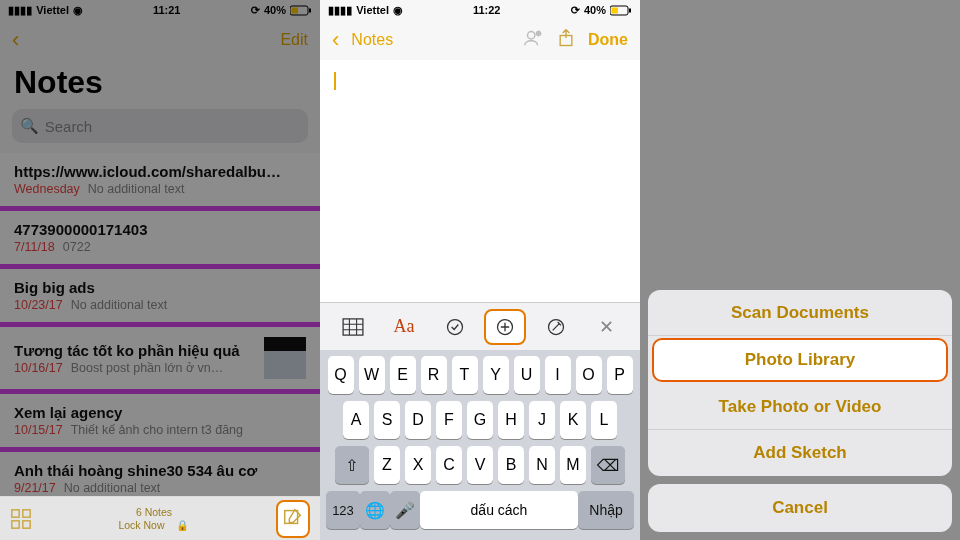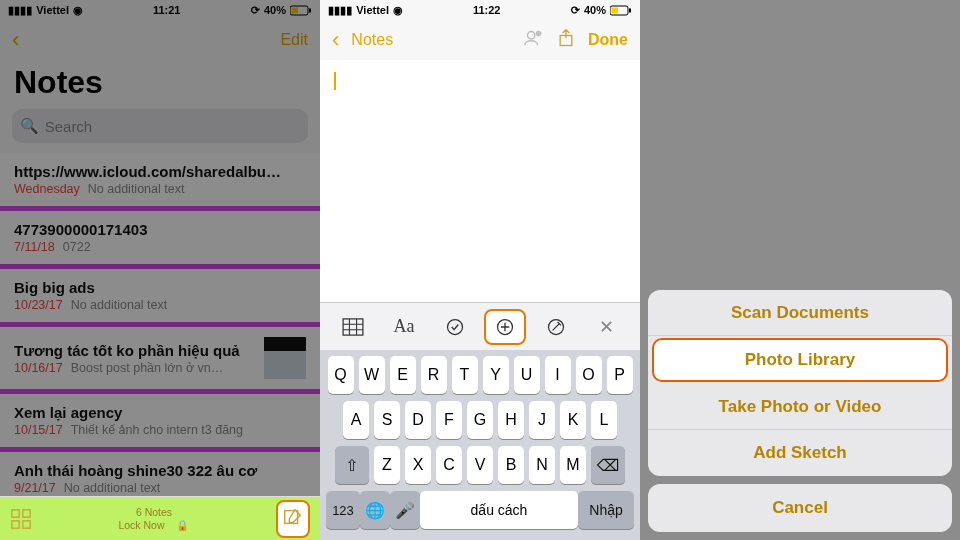--- a/index.html
+++ b/index.html
@@ -17,30 +17,30 @@
   .title-large { font-size: 32px; font-weight: 700; padding: 4px 14px 8px; }
   .search { margin: 0 12px 10px; height: 34px; background: #e4e4e7; border-radius: 10px; display: flex; align-items: center; padding: 0 8px; color: #8a8a8f; font-size: 15px; gap: 6px;}
   .list { background: #fff; }
   .row { padding: 10px 14px; border-bottom: 5px solid #d946ef; display: flex; align-items: center; }
   .row-main { flex: 1; overflow: hidden; }
   .row-title { font-size: 15px; font-weight: 600; color: #111; white-space: nowrap; overflow: hidden; text-overflow: ellipsis; }
   .row-sub { font-size: 12.5px; color: #8a8a8f; margin-top: 2px; white-space: nowrap; overflow: hidden; text-overflow: ellipsis; }
   .row-sub .date { color: #ef4444; margin-right: 8px; }
   .thumb { width: 42px; height: 42px; background: #2b3a4a; border-radius: 4px; margin-left: 8px; display:flex; flex-direction:column;}
   .thumb .a{flex:1;background:#111;} .thumb .b{flex:2;background:#cfd8e3;}
-  .bottombar { position: absolute; bottom: 0; left: 0; right: 0; height: 44px; background: #bef264; border-top: 1px solid #ddd; display: flex; align-items: center; justify-content: space-between; padding: 0 10px; z-index:1;}
+  .bottombar { position: absolute; bottom: 0; left: 0; right: 0; height: 44px; background: #e5e5e5; border-top: 1px solid #ddd; display: flex; align-items: center; justify-content: space-between; padding: 0 10px; z-index:1;}
   .bb-center { text-align: center; font-size: 10.5px; color: #9a7b1e; line-height: 1.2; }
   .bb-center .ln { display: flex; align-items: center; justify-content: center; gap: 12px; }
   .compose-highlight { border: 2px solid #e67a00; border-radius: 8px; padding: 4px; background: #fff;}
   .icon-sq { width: 22px; height: 22px; display: inline-flex; }
   
   .note-body { background: #fff; flex:1; padding: 12px 14px; }
   .cursor { display:inline-block; width:2px; height:18px; background:#e6a800;}
   .kb-toolbar { height: 48px; background: #f2f2f4; border-top: 1px solid #ccc; display: flex; align-items: center; justify-content: space-around; padding: 0 8px; }
-  .kb-tool { width: 42px; height: 36px; display: flex; align-items: center; justify-content: center; color: #404040; font-size: 18px; border-radius:6px;}
+  .kb-tool { width: 42px; height: 36px; display: flex; align-items: center; justify-content: center; color: #c2410c; font-size: 18px; border-radius:6px;}
   .kb-tool.hl { border: 2px solid #e67a00; background: #fff; border-radius: 8px; }
   .keyboard { background: #d1d4da; padding: 6px 4px 4px; }
   .krow { display: flex; justify-content: center; gap: 5px; margin-bottom: 7px; }
   .key { background: #fff; border-radius: 5px; width: 26px; height: 38px; display: flex; align-items: center; justify-content: center; font-size: 16px; box-shadow: 0 1px 0 #888; }
   .key.wide { width: auto; flex: 1; padding: 0 8px; font-size: 14px;}
   .key.gray { background: #aeb3bd; color:#111;}
   .krow.r3 { padding: 0 14px; }
   .krow.r4 { gap: 5px; padding: 0 2px; }
   .krow.r5 { gap: 0; padding: 0 2px; }
   
@@ -119,21 +119,21 @@
         </div>
       </div>
     <div class="row">
         <div class="row-main">
           <div class="row-title">Xem lại agency</div>
           <div class="row-sub"><span class="date">10/15/17</span><span>Thiết kế ảnh cho intern t3 đăng</span></div>
         </div>
       </div>
     <div class="row">
         <div class="row-main">
-          <div class="row-title">Anh thái hoàng shine30 322 âu cơ</div>
+          <div class="row-title">Anh thái hoàng shine30 534 âu cơ</div>
           <div class="row-sub"><span class="date">9/21/17</span><span>No additional text</span></div>
         </div>
       </div>
   </div>
   <div class="bottombar">
     <span class="icon-sq">
         <svg viewBox="0 0 24 24">
           <rect x="2" y="2" width="8" height="8" fill="none" stroke="#c9a43a" stroke-width="1.5"></rect>
           <rect x="14" y="2" width="8" height="8" fill="none" stroke="#c9a43a" stroke-width="1.5"></rect>
           <rect x="2" y="14" width="8" height="8" fill="none" stroke="#c9a43a" stroke-width="1.5"></rect>

